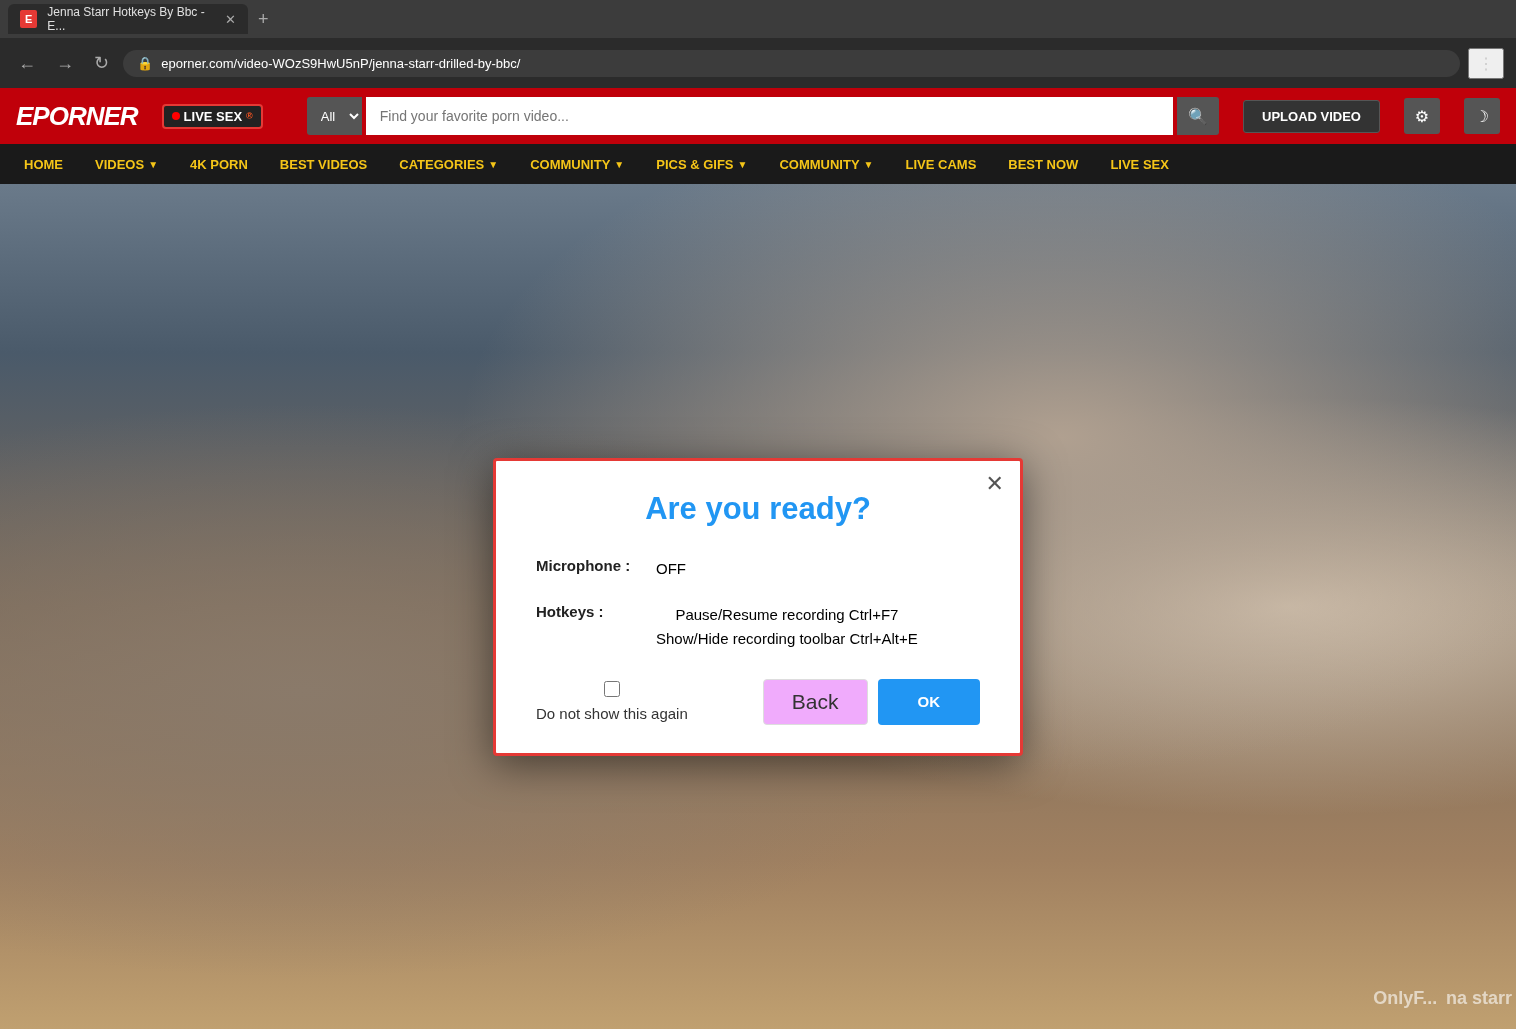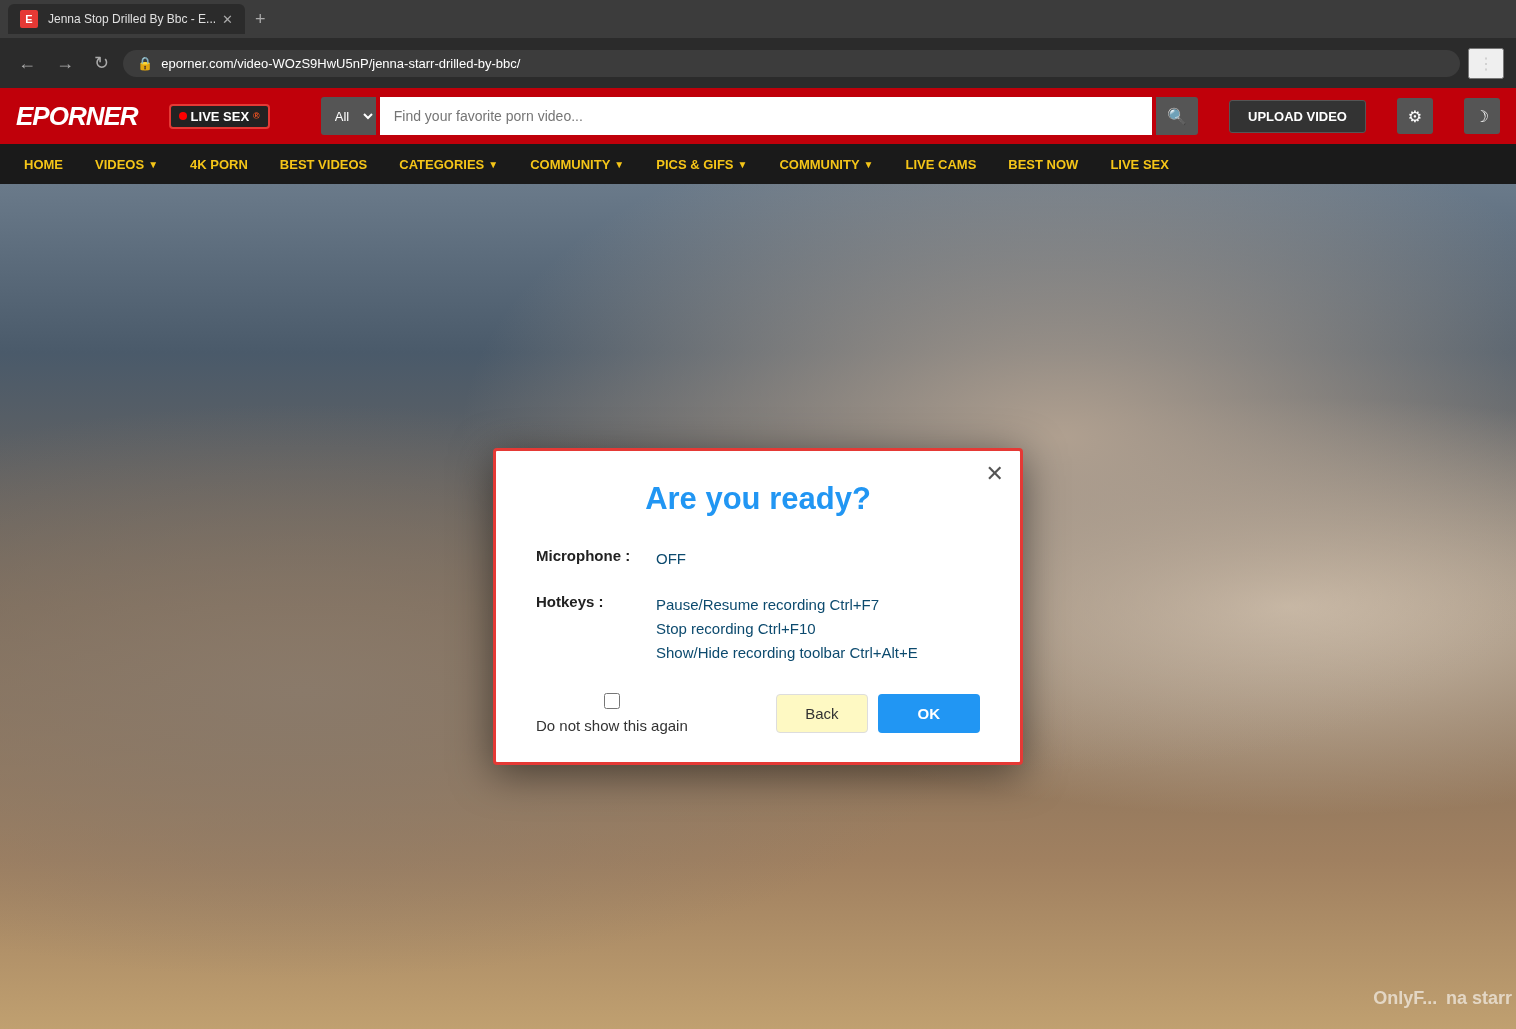--- a/index.html
+++ b/index.html
@@ -105,21 +105,21 @@
       flex-direction: column;
       position: relative;
     }
 
     
     .site-header {
       background: #c0000a;
       display: flex;
       align-items: center;
       padding: 6px 16px;
-      gap: 31px;
+      gap: 24px;
       height: 56px;
       flex-shrink: 0;
     }
     .logo {
       font-size: 26px;
       font-weight: 900;
       color: white;
       font-style: italic;
       letter-spacing: -1px;
     }
@@ -293,22 +293,23 @@
     }
     .modal-label {
       font-weight: bold;
       font-size: 15px;
       color: #222;
       min-width: 120px;
       flex-shrink: 0;
     }
     .modal-value {
       font-size: 15px;
-      color: #0c4a6e;
+      color: #000000;
       line-height: 1.6;
+      text-align: center;
     }
     .modal-footer {
       display: flex;
       align-items: center;
       justify-content: space-between;
       margin-top: 28px;
     }
     .checkbox-label {
       display: flex;
       align-items: center;
@@ -320,25 +321,25 @@
     }
     .checkbox-label input[type=checkbox] {
       width: 16px; height: 16px;
       cursor: pointer;
     }
     .modal-buttons {
       display: flex;
       gap: 10px;
     }
     .btn-back {
-      background: #fef9c3;
+      background: #f0abfc;
       border: 1px solid #ddd;
       color: #333;
       padding: 10px 28px;
-      font-size: 15px;
+      font-size: 21px;
       cursor: pointer;
       border-radius: 4px;
     }
     .btn-ok {
       background: #2196f3;
       border: none;
       color: white;
       padding: 2px 40px;
       font-size: 15px;
       font-weight: bold;
@@ -346,21 +347,21 @@
       border-radius: 4px;
     }
   </style>
 </head>
 <body>
 
 <div class="browser-chrome">
   <div class="tab-bar">
     <div class="tab-active">
       <div class="browser-favicon">E</div>
-      <span>Jenna Stop Drilled By Bbc - E...</span>
+      <span>Jenna Starr Hotkeys By Bbc - E...</span>
       <span class="tab-close">✕</span>
     </div>
     <span class="tab-new">+</span>
   </div>
   <div class="nav-bar">
     <button class="nav-btn">←</button>
     <button class="nav-btn">→</button>
     <button class="nav-btn">↻</button>
     <div class="address-bar">
       <span class="lock-icon">🔒</span>
@@ -448,21 +449,20 @@
 
         <div class="modal-row">
           <div class="modal-label">Microphone :</div>
           <div class="modal-value">OFF</div>
         </div>
 
         <div class="modal-row">
           <div class="modal-label">Hotkeys :</div>
           <div class="modal-value">
             <div>Pause/Resume recording Ctrl+F7</div>
-            <div>Stop recording Ctrl+F10</div>
             <div>Show/Hide recording toolbar Ctrl+Alt+E</div>
           </div>
         </div>
 
         <div class="modal-footer">
           <label class="checkbox-label">
             <input type="checkbox" style="">
             <span>Do not show this again</span>
           </label>
           <div class="modal-buttons">

